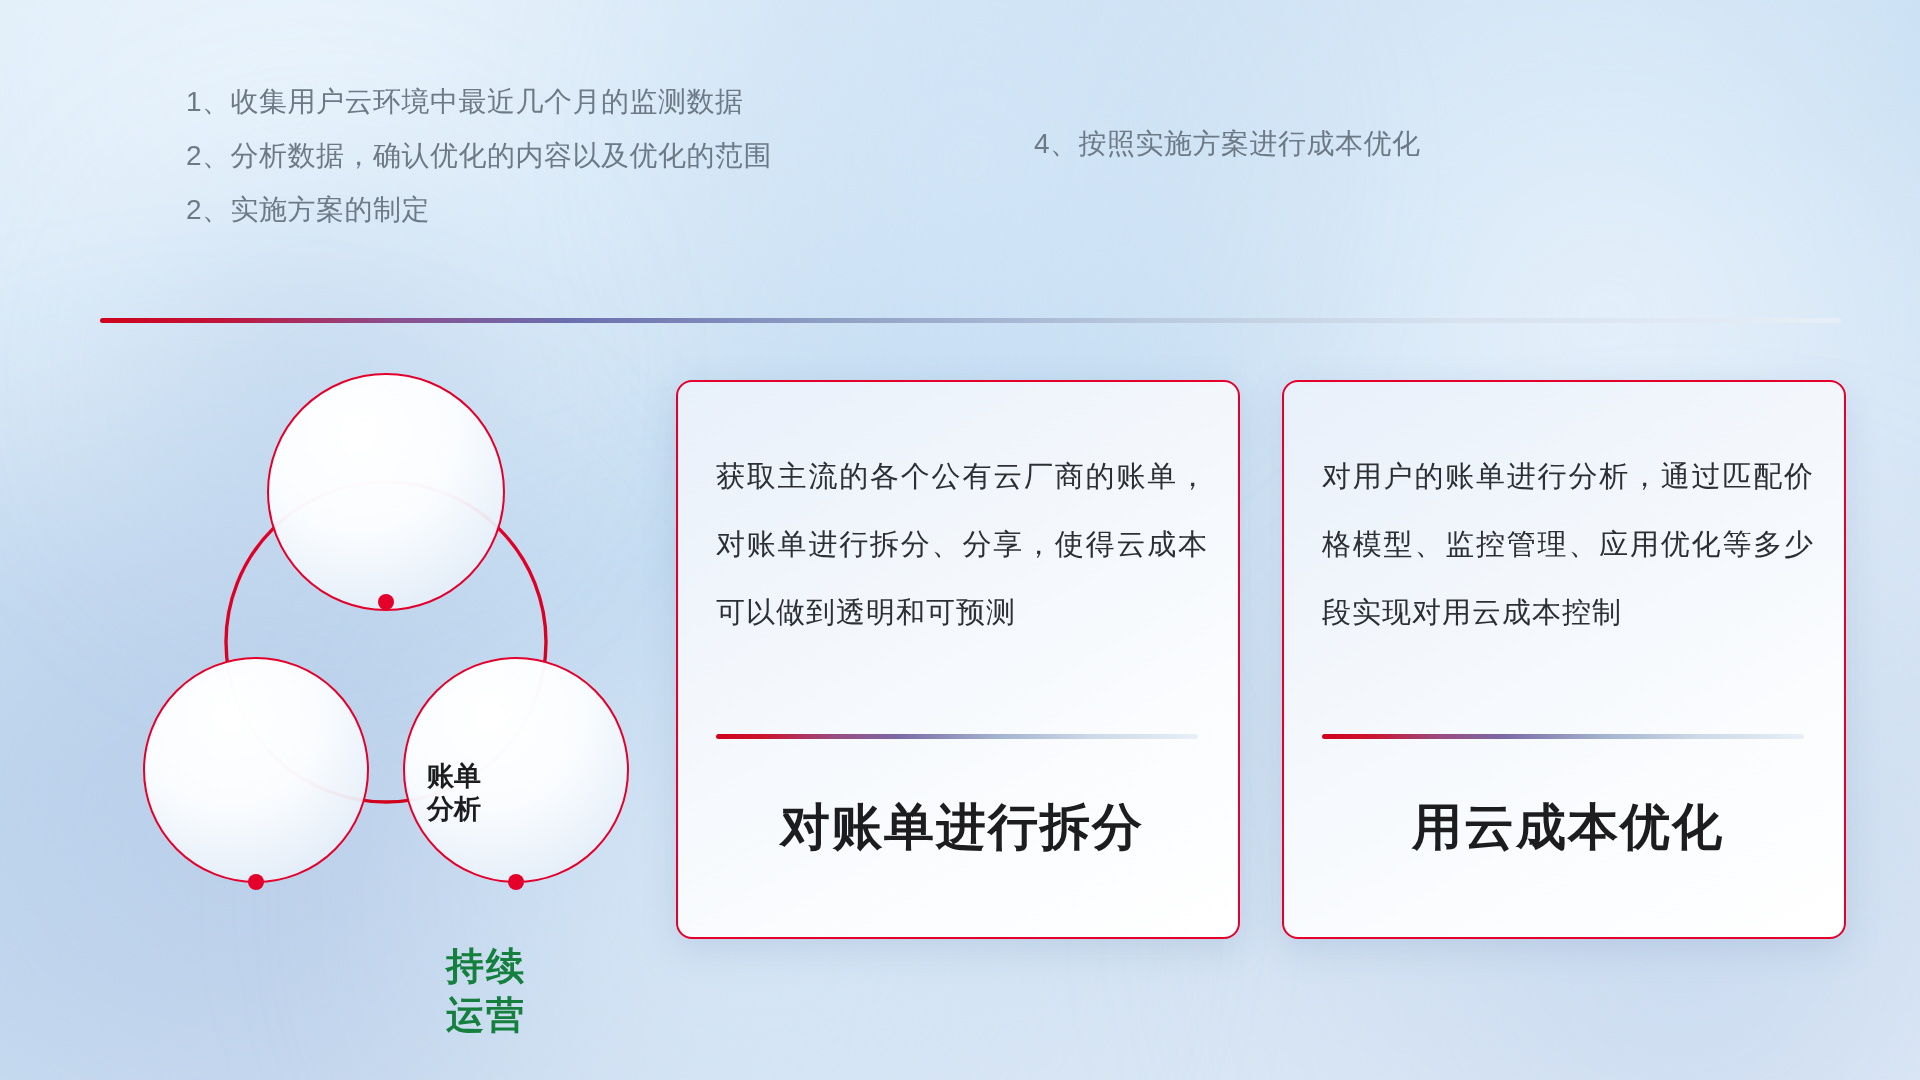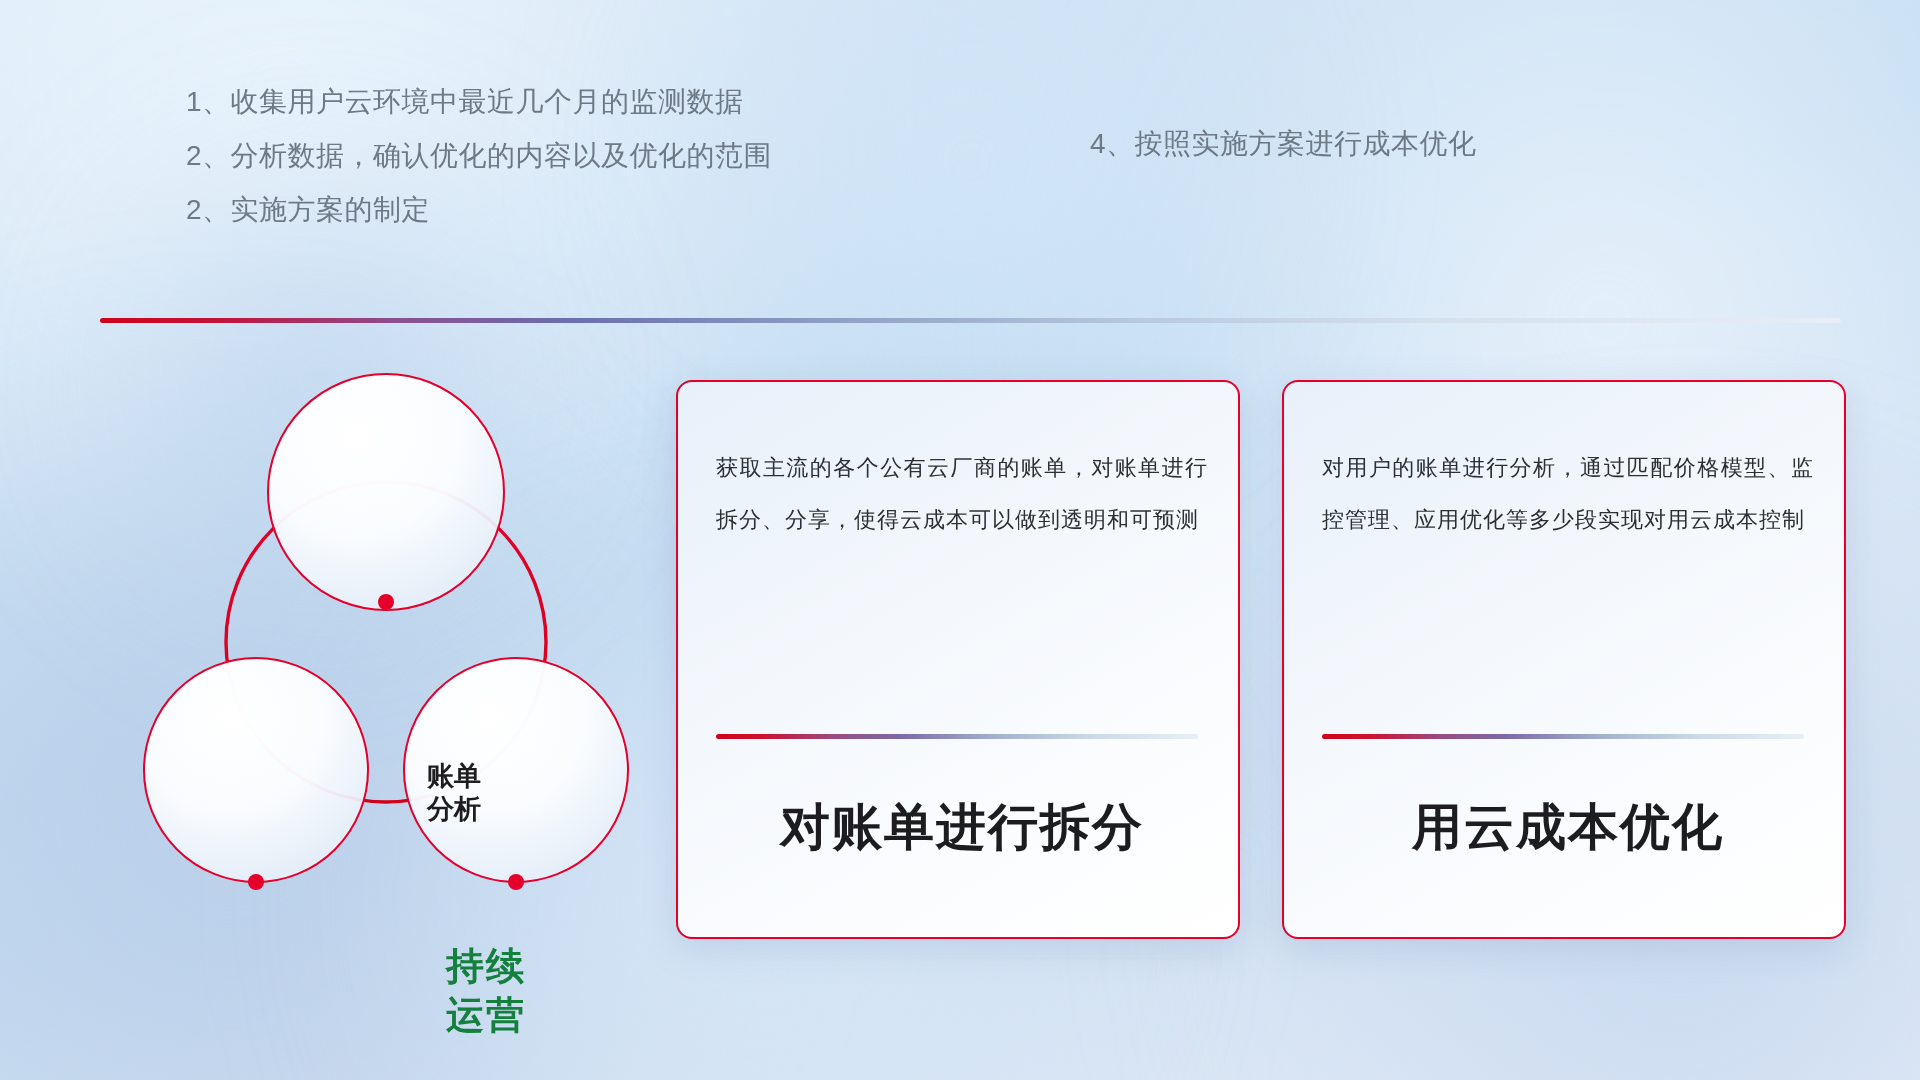--- a/index.html
+++ b/index.html
@@ -29,21 +29,21 @@
     background:radial-gradient(circle at 50% 50%,#d6e6f6 0%,rgba(214,230,246,0) 70%);}
   .bg-6{left:620px;top:-120px;width:700px;height:560px;
     background:radial-gradient(circle at 50% 50%,#d3e6f8 0%,rgba(211,230,248,0) 70%);}
   .bg-7{left:60px;top:120px;width:520px;height:520px;
     background:radial-gradient(circle at 50% 50%,#a9c6e6 0%,rgba(169,198,230,0) 72%);opacity:.55;}
 
   
   #bullets{position:absolute;left:0;top:88px;width:1920px;height:170px;}
   .bcol{position:absolute;margin-left:34px;}
   .bcol.left{left:152px;top:0;}
-  .bcol.right{left:1056px;top:42px;}
+  .bcol.right{left:1000px;top:42px;}
   .bline{
     font-size:28px;color:#6d7a86;line-height:1;white-space:nowrap;
     margin-bottom:26px;letter-spacing:.5px;font-weight:400;
   }
 
   
   #divider{
     position:absolute;left:100px;top:318px;width:1741px;height:5px;border-radius:3px;
     background:linear-gradient(90deg,#d0021b 0%,#c0143a 7%,#8b4f8f 17%,#6a6fae 27%,#8e9fc4 42%,#b9c9de 60%,#d7e2ee 78%,#e6eef7 100%);
   }
@@ -66,21 +66,21 @@
     position:absolute;top:380px;width:560px;height:555px;
     border:2px solid #e4002b;border-radius:16px;
     background:linear-gradient(150deg,#e8f0fa 0%,#f3f7fc 38%,#fafcfe 70%,#ffffff 100%);
     box-shadow:0 10px 34px rgba(110,140,180,.22);
     overflow:hidden;
   }
   #card-1{left:676px;}
   #card-2{left:1282px;}
   .card-body{
     position:absolute;left:38px;right:30px;top:60px;
-    font-size:22px;color:#2c2f33;line-height:2.35;text-align:justify;
+    font-size:29px;color:#2c2f33;line-height:2.35;text-align:justify;
     letter-spacing:1px;
   }
   .card-rule{
     position:absolute;left:38px;width:482px;height:5px;top:352px;border-radius:3px;
     background:linear-gradient(90deg,#d0021b 0%,#cc1330 10%,#9a4a7f 24%,#7b6aa6 38%,#a3b2cd 58%,#ccd9e8 78%,#e8eff7 100%);
   }
   .card-title{
     position:absolute;left:36px;right:28px;top:415px;
     font-size:50px;font-weight:bold;color:#1d1d1f;letter-spacing:2px;
     text-align:center;line-height:1.2;

